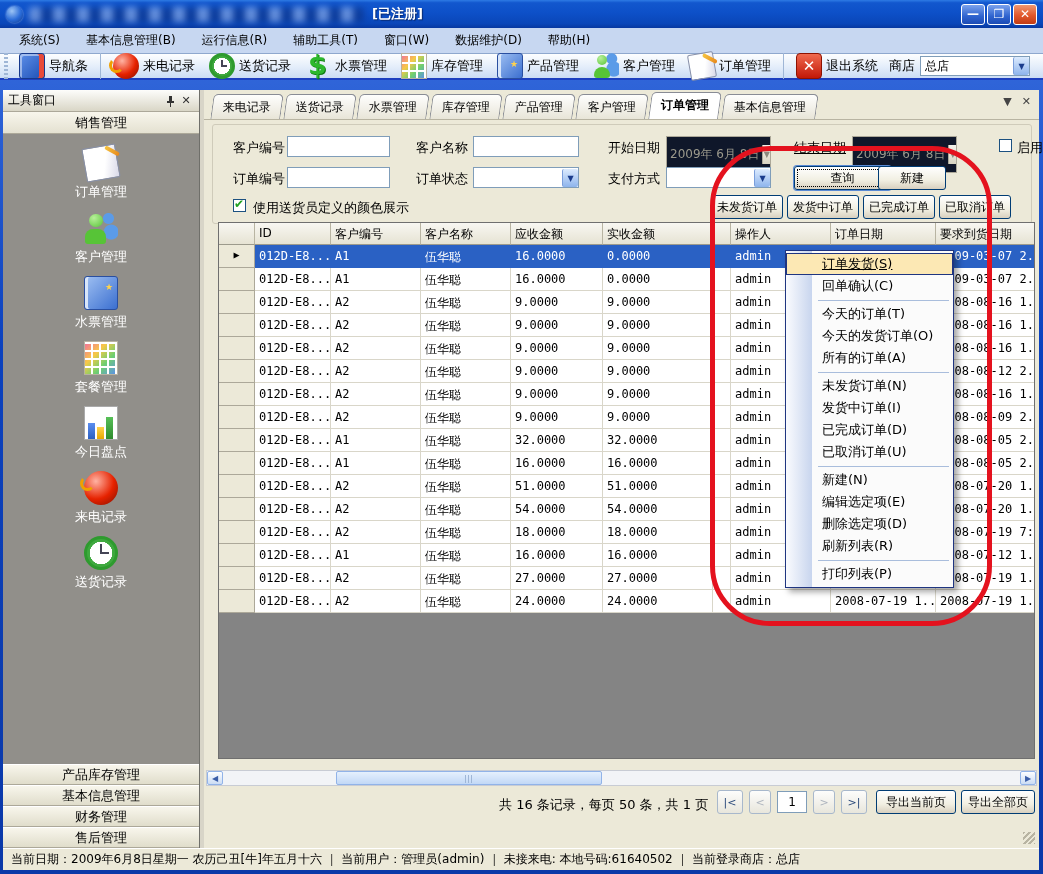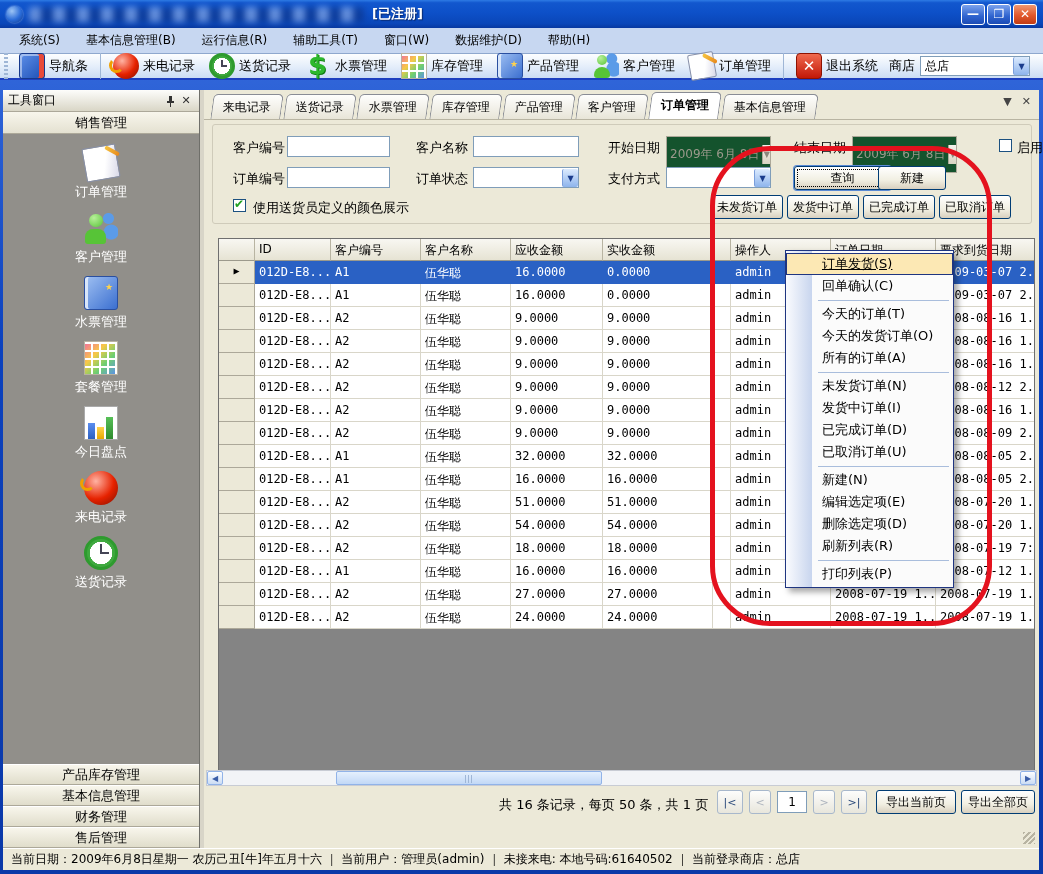--- a/index.html
+++ b/index.html
@@ -95,33 +95,33 @@
   .tab{border:1px solid #898C95;border-bottom:none;border-radius:5px 5px 0 0;background:linear-gradient(#FEFEFD,#E8E5D8);
     padding:4px 10px 3px;margin-right:3px;font-size:12px;position:relative;white-space:nowrap;cursor:pointer;transform:skewX(-8deg);}
   .tab>span{display:inline-block;transform:skewX(8deg);}
   .tab.active{background:#fff;font-weight:bold;padding-bottom:5px;z-index:2;}
   .tabstrip-icons{margin-left:auto;margin-bottom:6px;margin-right:8px;display:flex;gap:10px;color:#444;font-size:11px;align-self:center;}
 
   
   .filterbox{position:absolute;left:8px;top:34px;width:820px;height:100px;border:1px solid #CFCBBA;border-radius:3px;background:#ECE9D8;}
   .fl{position:absolute;font-size:13px;white-space:nowrap;}
   .tinput{position:absolute;height:21px;background:#fff;border:1px solid #7F9DB9;}
-  .datebox{position:absolute;height:37px;background:#14532d;border:1px solid #ACA899;display:flex;align-items:center;color:#9B998C;}
+  .datebox{position:absolute;height:37px;background:#0f172a;border:1px solid #ACA899;display:flex;align-items:center;color:#9B998C;}
   .datebox .cv{flex:1;padding:0 3px;font-size:12px;white-space:nowrap;}
   .datebox .arrow{width:15px;height:19px;background:linear-gradient(#F4F3EC,#D8D4C2);border-left:1px solid #ACA899;
     display:flex;align-items:center;justify-content:center;font-size:8px;color:#8A887C;}
   .comboabs{position:absolute;height:21px;}
   .cb{width:13px;height:13px;background:#fff;border:1px solid #1C5180;display:inline-block;position:relative;vertical-align:-2px;}
   .cb.checked::after{content:'✔';position:absolute;left:0px;top:-3px;color:#21A121;font-size:12px;font-weight:bold;}
   .xpbtn{position:absolute;height:24px;border:1px solid #003C74;border-radius:3px;font-size:12px;color:#000;cursor:pointer;
     background:linear-gradient(180deg,#fff,#F1EFE2 60%,#D8D0BF);display:flex;align-items:center;justify-content:center;white-space:nowrap;}
   .xpbtn.focusd{box-shadow:0 0 0 1px #5A8AD4;outline:1px dotted #000;outline-offset:-4px;}
 
   
-  .grid-area{position:absolute;left:14px;top:148px;width:817px;height:537px;background:#848484;border:1px solid #6F6F6F;overflow:hidden;}
+  .grid-area{position:absolute;left:14px;top:132px;width:817px;height:537px;background:#848484;border:1px solid #6F6F6F;overflow:hidden;}
   .ghead,.grow{display:grid;grid-template-columns:36px 76px 90px 90px 92px 110px 18px 100px 105px 100px;}
   .ghead{height:22px;}
   .hcell{background:linear-gradient(#F8F7F2,#E6E3D3);border-right:1px solid #B8B4A2;border-bottom:1px solid #9C9A8C;
     padding:3px 0 0 4px;font-size:12px;white-space:nowrap;overflow:hidden;}
   .grow{height:23px;background:#fff;cursor:default;}
   .gcell{border-right:1px solid #D9D6C9;border-bottom:1px solid #D9D6C9;padding:4px 0 0 4px;font-size:12px;
     font-family:"DejaVu Sans Mono","DejaVu Sans",monospace;white-space:nowrap;overflow:hidden;}
   .selcell{background:#ECE9D8;border-right:1px solid #ACA899;border-bottom:1px solid #ACA899;text-align:center;padding-left:0;font-size:10px;color:#000;}
   .grow.selected .gcell{background:#2A61C4;color:#fff;border-right-color:#2A61C4;border-bottom-color:#2A61C4;}
   .grow.selected .selcell{background:#ECE9D8;color:#000;border-right:1px solid #ACA899;border-bottom:1px solid #ACA899;}
@@ -324,21 +324,21 @@
     <div class="filterbox">
       <span class="fl" style="left:20px;top:14px;">客户编号</span>
       <input class="tinput" style="left: 74px; top: 11px; width: 103px;">
       <span class="fl" style="left:203px;top:14px;">客户名称</span>
       <input class="tinput" style="left: 260px; top: 11px; width: 106px;">
       <span class="fl" style="left:395px;top:14px;">开始日期</span>
       <span class="datebox" style="left:453px;top:11px;width:105px;">
         <span class="cv">2009年 6月 8日</span>
         <span class="arrow">▼</span>
       </span>
-      <span class="fl" style="left:581px;top:14px;">结束日期</span>
+      <span class="fl" style="left:581px;top:14px;text-decoration:underline;">结束日期</span>
       <span class="datebox" style="left:639px;top:11px;width:105px;">
         <span class="cv">2009年 6月 8日</span>
         <span class="arrow">▼</span>
       </span>
       <span class="fl" style="left:786px;top:13px;"><span class="cb"></span></span>
       <span class="fl" style="left:804px;top:14px;">启用</span>
 
       <span class="fl" style="left:20px;top:45px;">订单编号</span>
       <input class="tinput" style="left: 74px; top: 42px; width: 103px;">
       <span class="fl" style="left:203px;top:45px;">订单状态</span>

